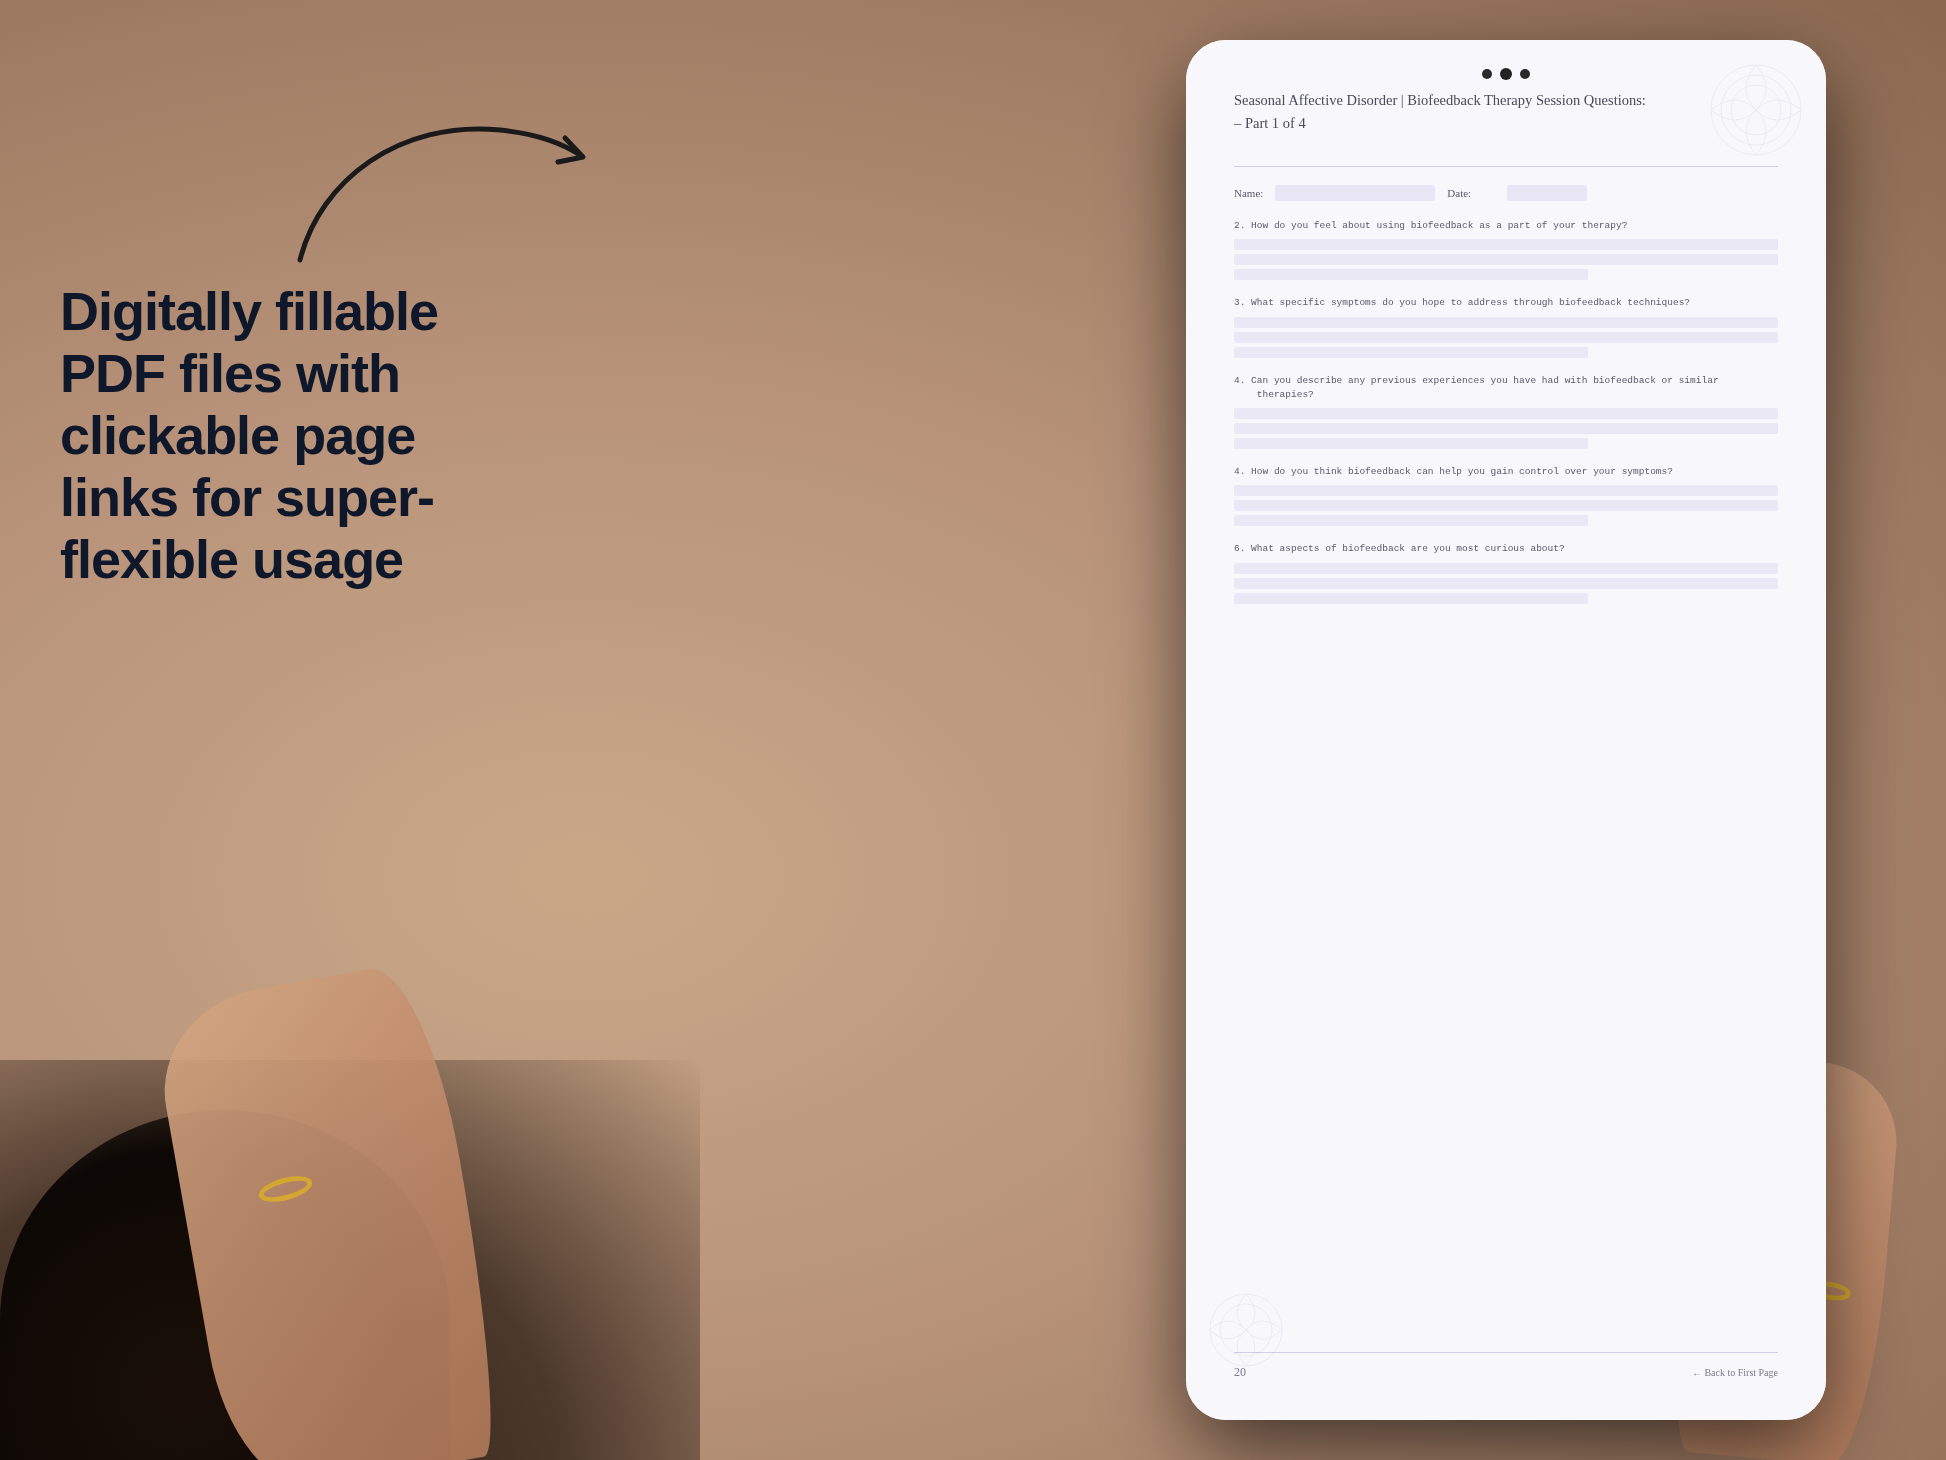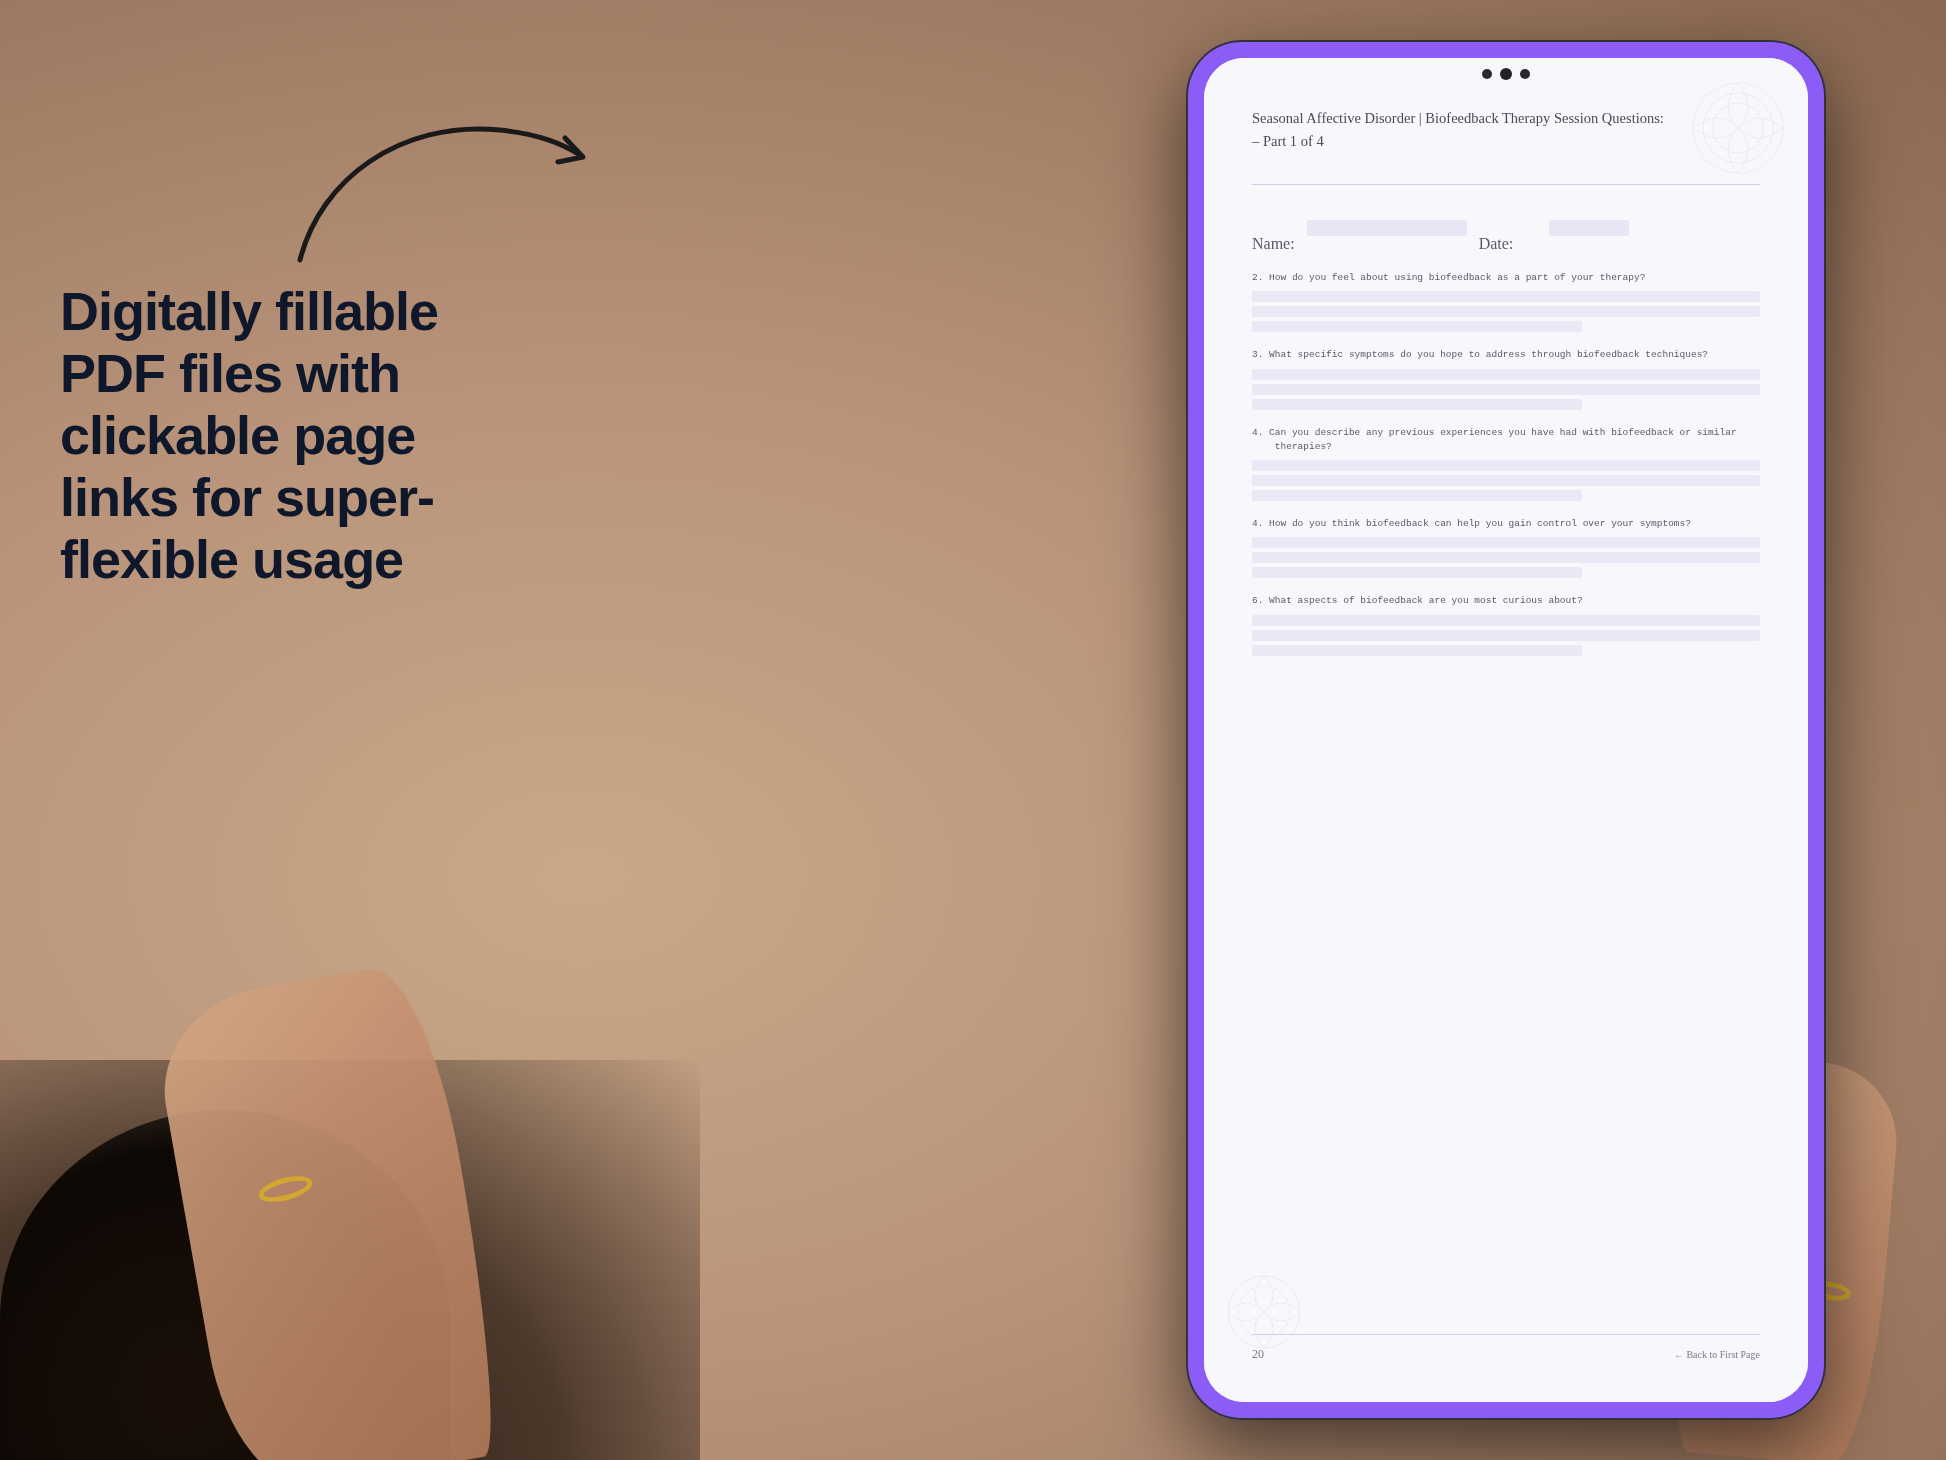--- a/index.html
+++ b/index.html
@@ -58,23 +58,22 @@
       right: 120px;
       top: 40px;
       width: 640px;
       height: 1380px;
       z-index: 20;
     }
 
     .tablet-outer {
       width: 100%;
       height: 100%;
-      background: #8b5cf6;
+      background: #be185d;
       border-radius: 56px;
-      padding: 18px;
       box-shadow: 0 30px 80px rgba(0,0,0,0.6), inset 0 0 0 2px #333;
       position: relative;
     }
 
     
     .tablet-camera-bar {
       position: absolute;
       top: 28px;
       left: 50%;
       transform: translateX(-50%);
@@ -160,23 +159,22 @@
 
     .name-date-row {
       display: flex;
       align-items: center;
       gap: 12px;
       margin-bottom: 18px;
     }
 
     .field-label {
       font-family: 'Georgia', serif;
-      font-size: 16px;
+      font-size: 11px;
       color: #5a5a6a;
-      margin-top: 32px;
     }
 
     .field-input {
       height: 16px;
       background: #e8e5f5;
       border-radius: 3px;
       border: none;
     }
 
     .field-input.name-field {

